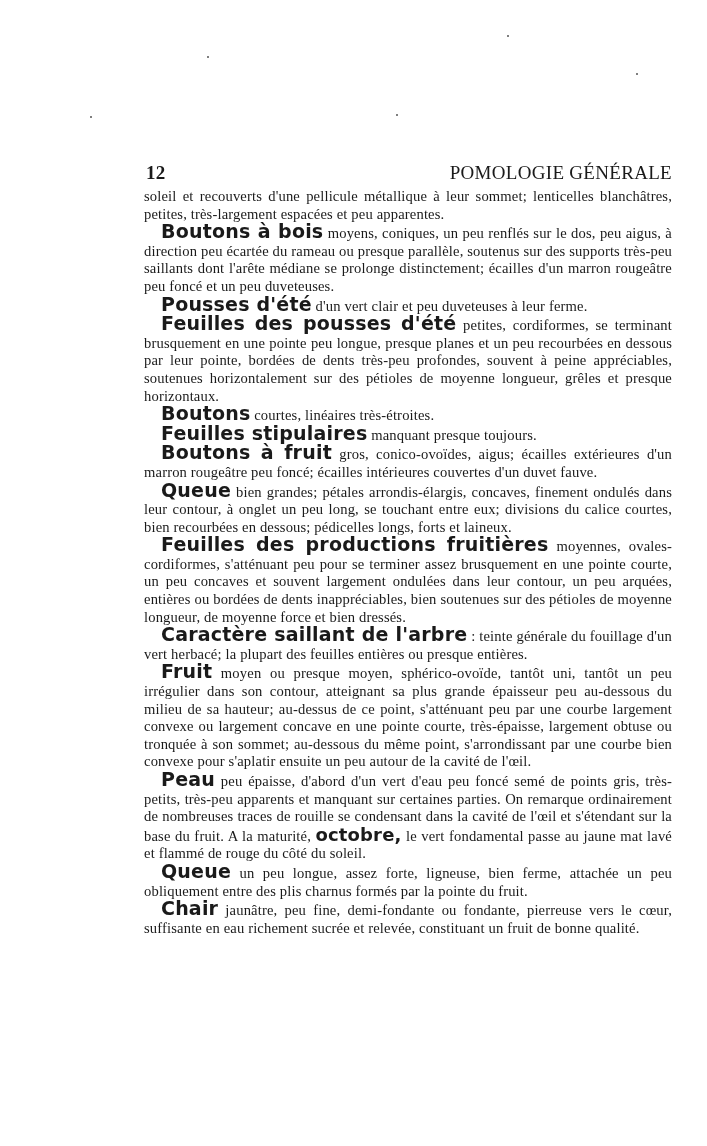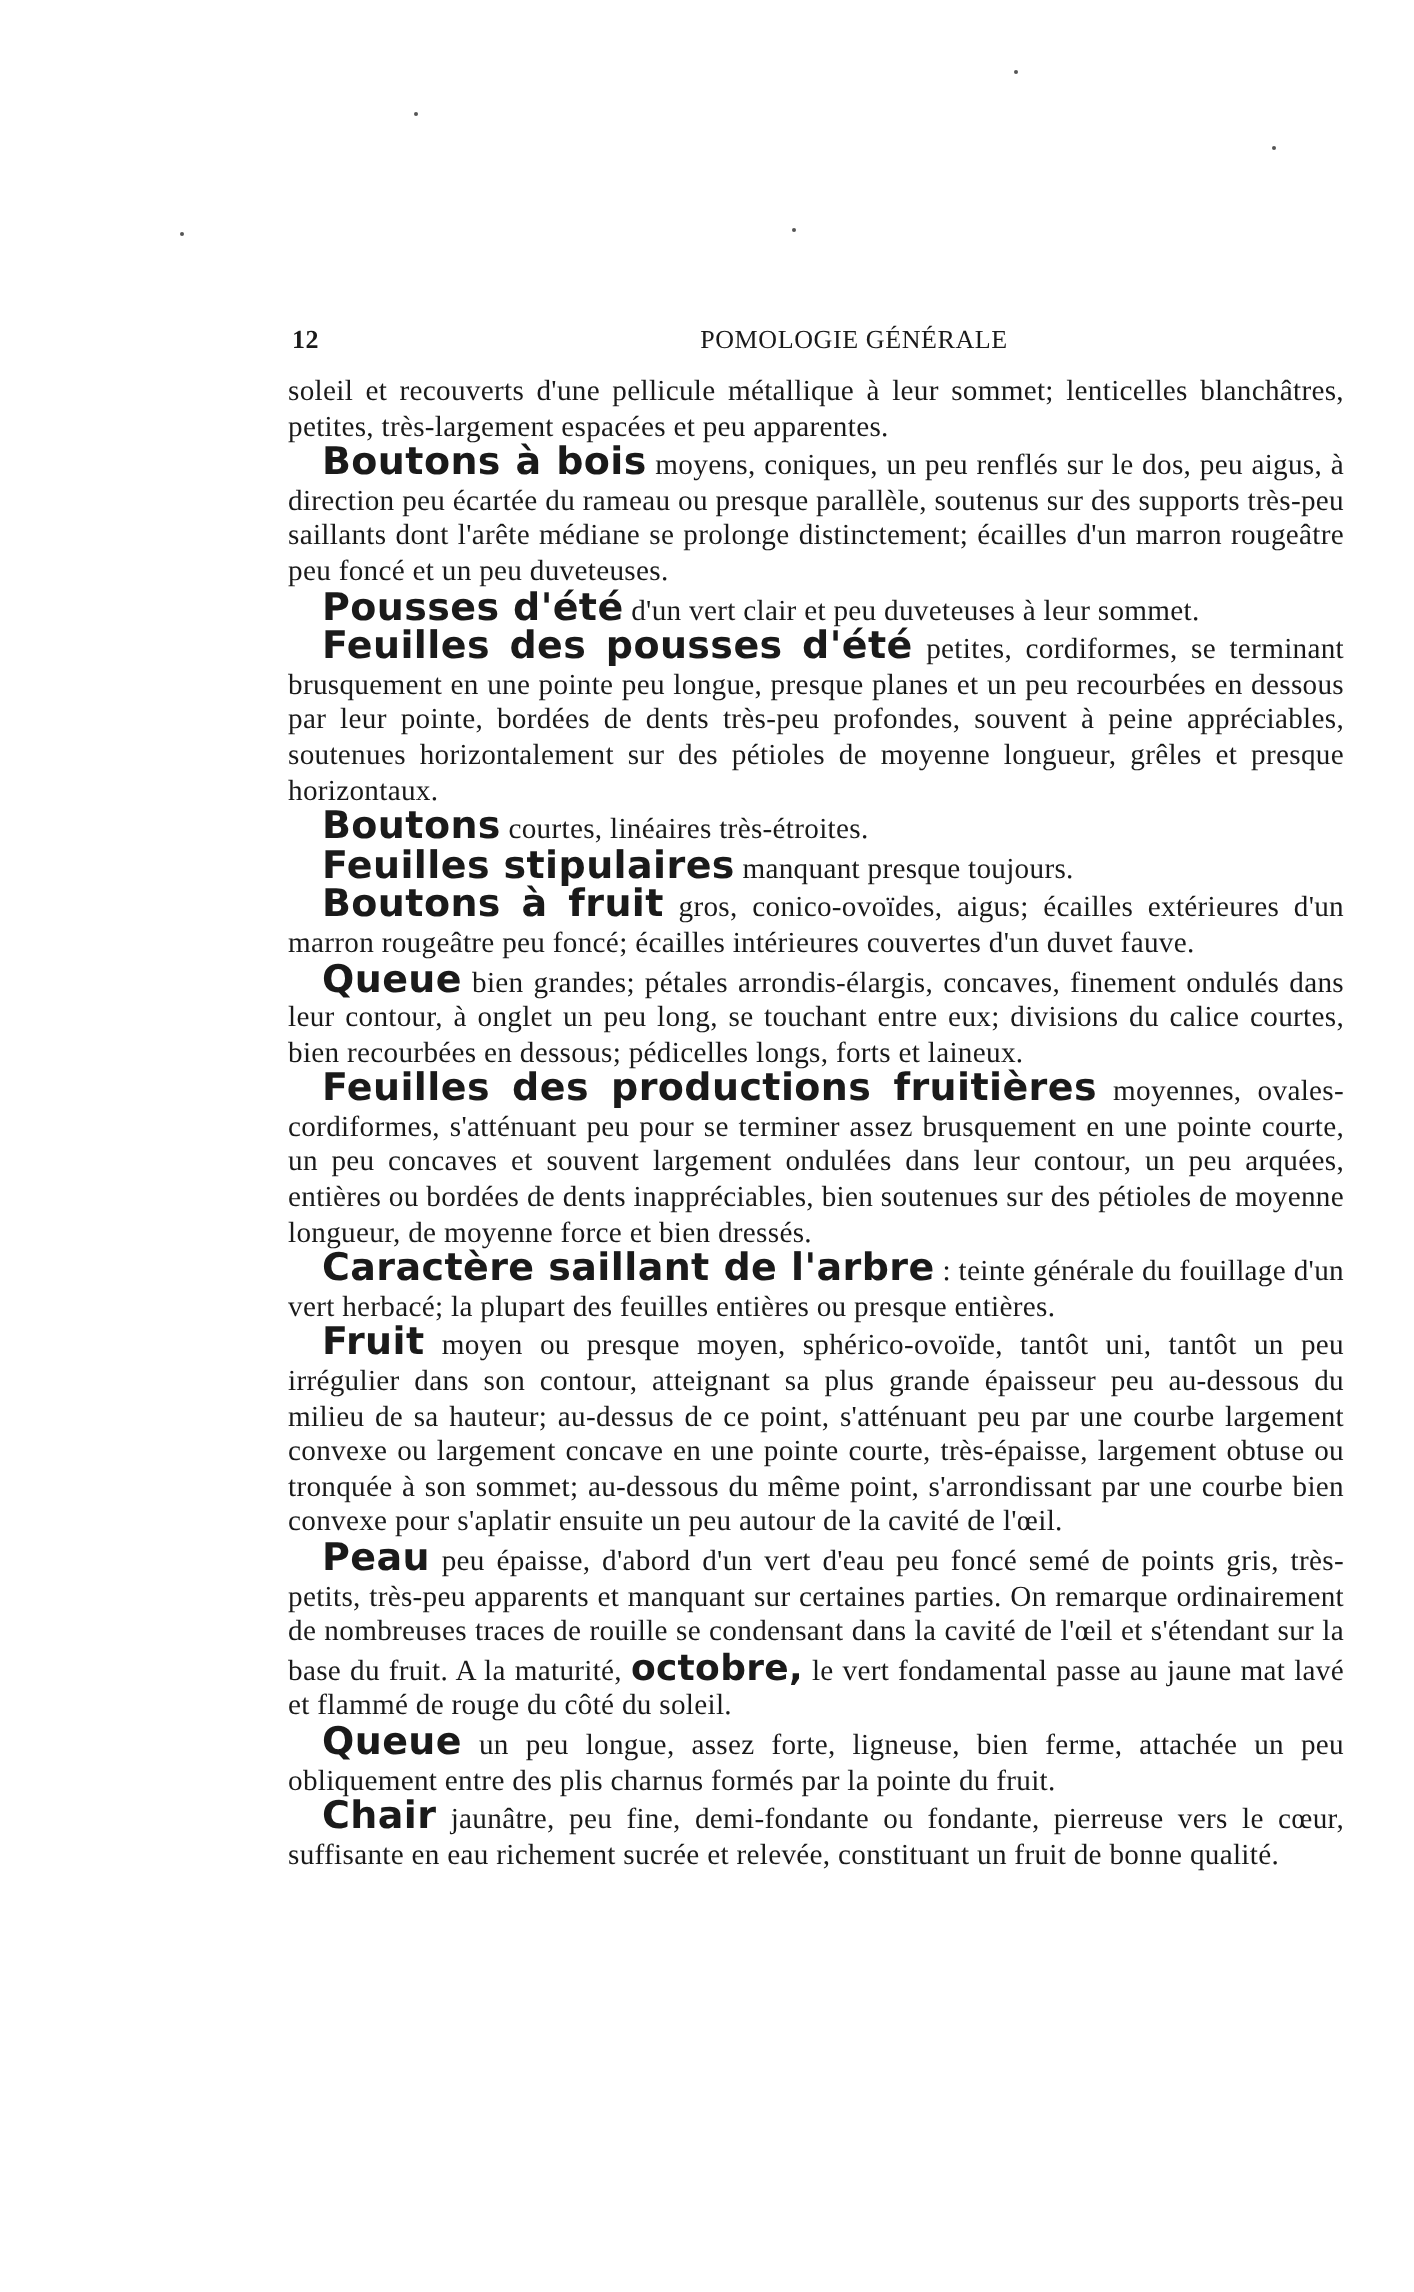--- a/index.html
+++ b/index.html
@@ -18,35 +18,35 @@
     .page {
       position: absolute;
       left: 144px;
       top: 160px;
       width: 528px;
     }
     .running-head {
       position: relative;
       height: 24px;
       font-family: "Liberation Serif", serif;
-      font-size: 13px;
+      font-size: 19px;
       letter-spacing: 0.3px;
     }
     .running-head .folio {
       position: absolute;
       left: 2px;
       top: 2px;
       font-weight: bold;
     }
     .running-head .title {
       position: absolute;
       left: 18px;
       right: 0;
       top: 2px;
-      text-align: center;
+      text-align: right;
       padding-left: 20px;
     }
     .body-text {
       margin-top: 4px;
       font-family: "Liberation Serif", serif;
       font-size: 14.6px;
       line-height: 17.6px;
       text-align: justify;
       letter-spacing: 0.15px;
     }
@@ -88,21 +88,21 @@
   <div class="body-text">
     <p class="para no-indent">
       <span>soleil et recouverts d'une pellicule métallique à leur sommet; lenticelles blanchâtres, petites, très-largement espacées et peu apparentes.</span>
     </p>
 
     <p class="para">
       <span class="term">Boutons à bois</span><span> moyens, coniques, un peu renflés sur le dos, peu aigus, à direction peu écartée du rameau ou presque parallèle, soutenus sur des supports très-peu saillants dont l'arête médiane se prolonge distinctement; écailles d'un marron rougeâtre peu foncé et un peu duveteuses.</span>
     </p>
 
     <p class="para">
-      <span class="term">Pousses d'été</span><span> d'un vert clair et peu duveteuses à leur sommet.</span>
+      <span class="term">Pousses d'été</span><span> d'un vert clair et peu duveteuses à leur ferme.</span>
     </p>
 
     <p class="para">
       <span class="term">Feuilles des pousses d'été</span><span> petites, cordiformes, se terminant brusquement en une pointe peu longue, presque planes et un peu recourbées en dessous par leur pointe, bordées de dents très-peu profondes, souvent à peine appréciables, soutenues horizontalement sur des pétioles de moyenne longueur, grêles et presque horizontaux.</span>
     </p>
 
     <p class="para">
       <span class="term">Boutons</span><span> courtes, linéaires très-étroites.</span>
     </p>
 

